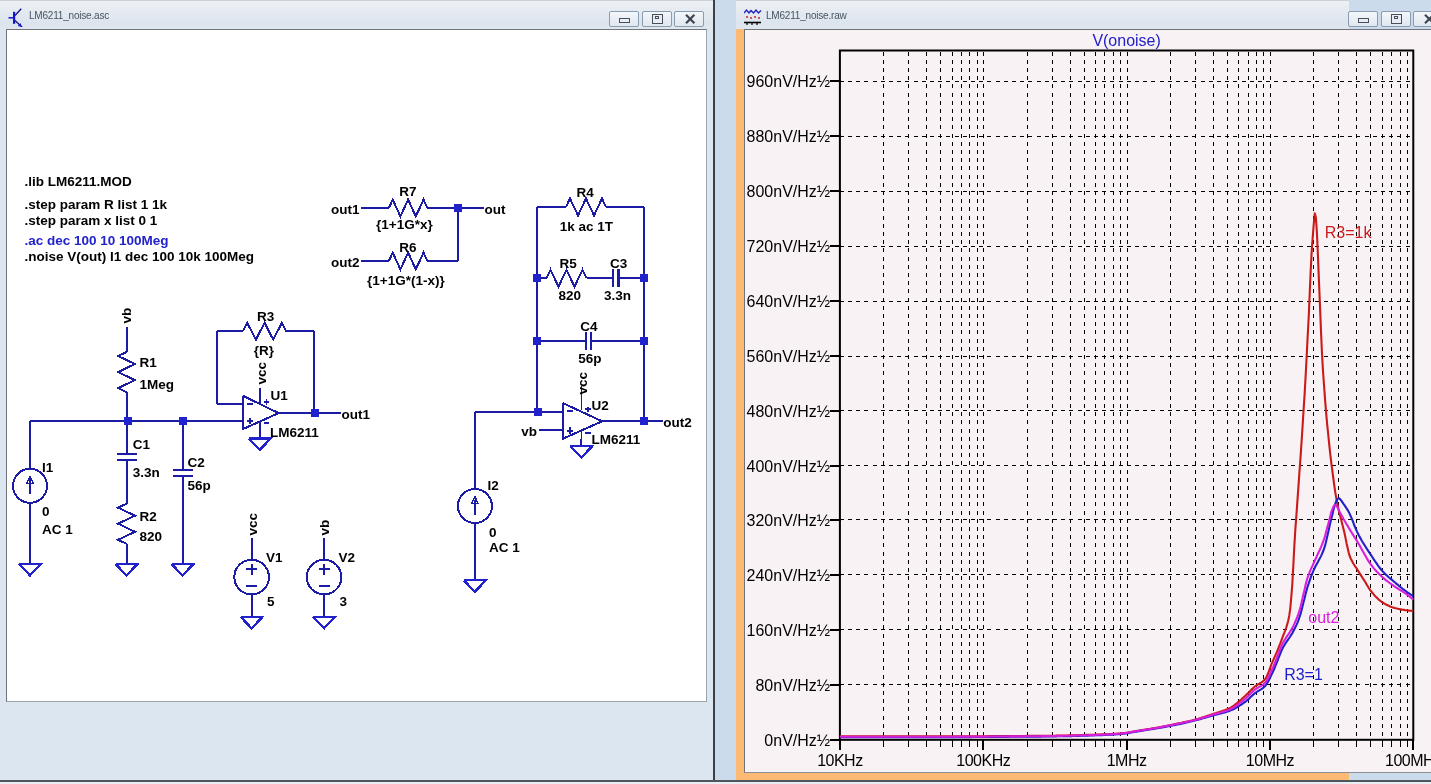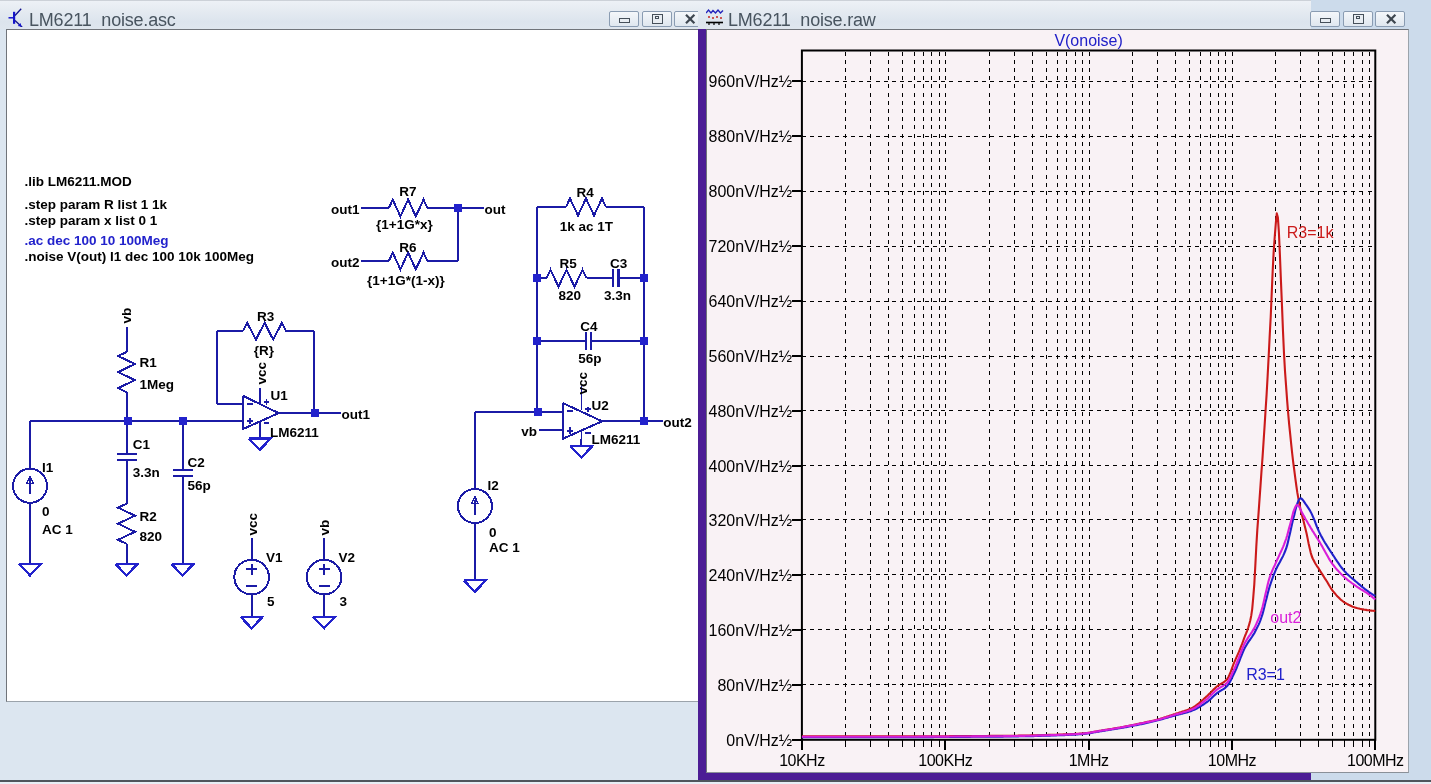--- a/index.html
+++ b/index.html
@@ -1,18 +1,18 @@
 <!DOCTYPE html>
 <html><head><meta charset="utf-8"><style>
 *{margin:0;padding:0;box-sizing:border-box;}
 body{width:1431px;height:784px;overflow:hidden;position:relative;background:#ccdbeb;font-family:"Liberation Sans",sans-serif;}
 .win{position:absolute;}
 .tbar{position:absolute;left:0;right:0;top:0;height:29px;border-top:1px solid #ccd1d8;
 background:linear-gradient(#edf1f6,#e4eaf1 40%,#dce4ed 75%,#dfe6ee);}
-.ttext{position:absolute;top:9px;font-size:18px;letter-spacing:-0.2px;color:#48545f;transform:translateZ(0);}
+.ttext{position:absolute;top:9px;font-size:10px;letter-spacing:-0.2px;color:#48545f;transform:translateZ(0);}
 .wbtn{position:absolute;top:9.5px;width:29.5px;height:16px;border:1px solid #8a9cb2;border-radius:2px;
 background:linear-gradient(#f4f7fa,#dfe7ef);}
 .g-min{position:absolute;left:9px;top:6.5px;width:11px;height:5px;background:#e8edf2;border:1.4px solid #46505a;}
 .g-max{position:absolute;left:9px;top:2px;width:11px;height:10px;background:#e8edf2;border:1.6px solid #46505a;}
 .g-max div{position:absolute;left:2.2px;top:1.6px;width:3.6px;height:2.6px;border:1.2px solid #46505a;}
 .wbtn svg{position:absolute;left:0.5px;top:0.5px;}
 </style></head><body>
 
 <div class="win" style="left:0;top:0;width:715.4px;height:780px;background:#dce6f0;">
  <div class="tbar">
@@ -201,21 +201,21 @@
 <line x1="474.9" y1="523.4" x2="474.9" y2="580.8" stroke="#1b1ba6" stroke-width="2.0"></line>
 <polyline points="463.9,580.8 485.9,580.8 474.9,592.3 463.9,580.8" fill="none" stroke="#2222cc" stroke-width="2.3" stroke-linejoin="miter"></polyline>
 <text x="487.5" y="490" font-family="Liberation Sans, sans-serif" font-size="13.5" font-weight="bold" fill="#000" text-anchor="start">I2</text>
 <text x="488.9" y="537" font-family="Liberation Sans, sans-serif" font-size="13.5" font-weight="bold" fill="#000" text-anchor="start">0</text>
 <text x="488.9" y="552" font-family="Liberation Sans, sans-serif" font-size="13.5" font-weight="bold" fill="#000" text-anchor="start">AC 1</text>
   </svg>
  </div>
  <div style="position:absolute;right:0;top:0;width:2px;height:780px;background:#3c4046;"></div>
 </div>
 
-<div class="win" style="left:698px;top:0;width:613px;height:780px;background:#4c1d95;">
+<div class="win" style="left:736px;top:0;width:613px;height:780px;background:#fdba74;">
  <div class="tbar">
       <svg width="18" height="18" viewBox="0 0 18 18" style="position:absolute;left:8px;top:7px;">
 <polyline points="0,5 2.5,2 5,5 7,2.5 9.5,5 12,2 14.5,5 17,2.5" fill="none" stroke="#2222bb" stroke-width="1.4"></polyline>
 <g fill="#cc5555">
           <rect x="2" y="8" width="2" height="2"></rect>
           <rect x="6" y="9" width="2" height="2"></rect>
           <rect x="10" y="8" width="2" height="2"></rect>
           <rect x="14" y="9" width="2" height="2"></rect>
         </g>
 <line x1="0" y1="14.5" x2="17" y2="14.5" stroke="#000" stroke-width="1.6"></line>

